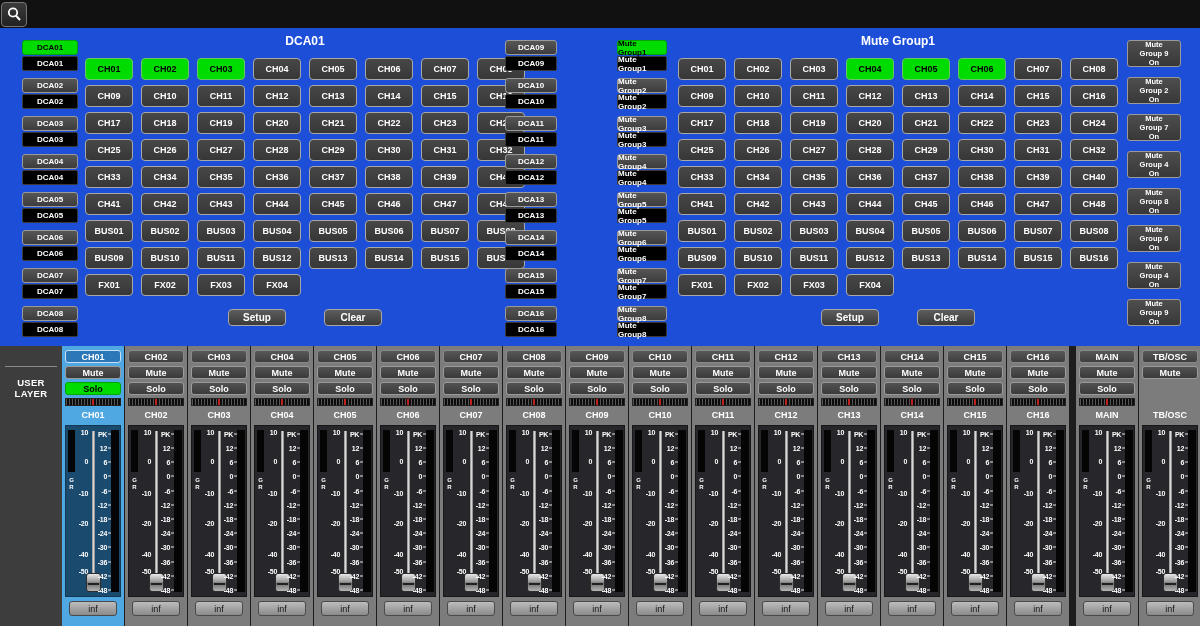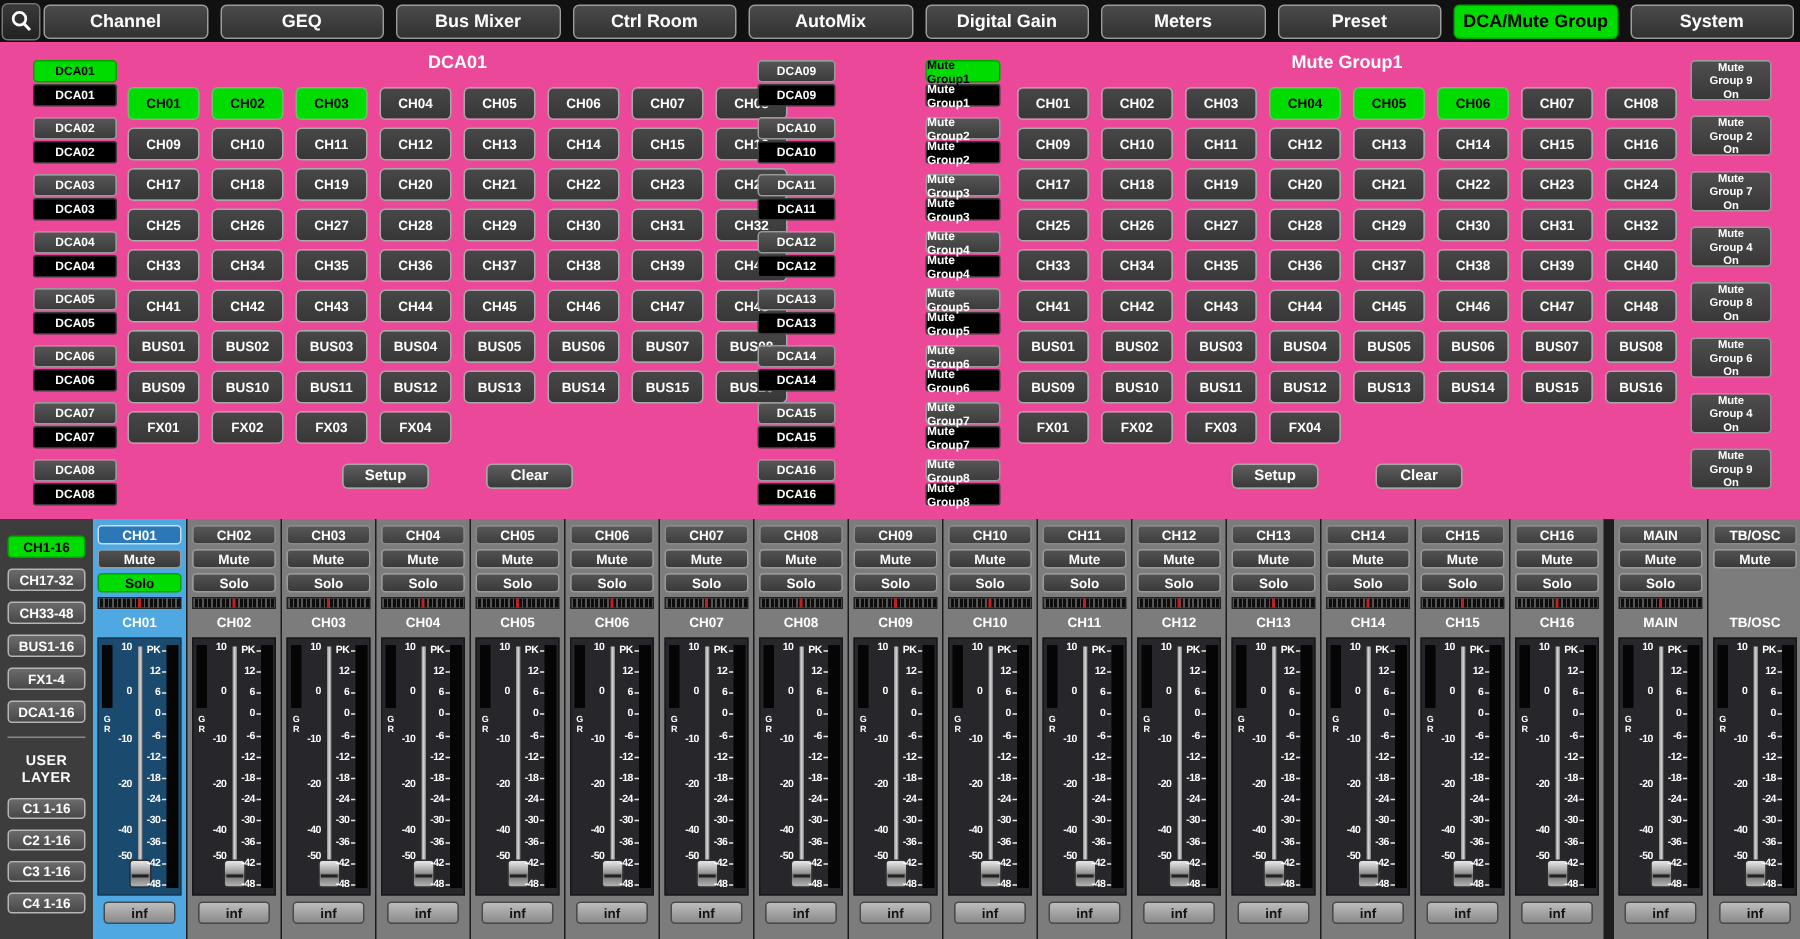--- a/index.html
+++ b/index.html
@@ -9,21 +9,21 @@
   
   .topbar{position:absolute;left:0;top:0;width:1200px;height:28px;background:#111;display:flex;align-items:center;}
   .searchbtn{width:26px;height:25px;margin:1px 2px 1px 1px;background:linear-gradient(#3a3a3a,#222);
     border:1px solid #777;border-radius:4px;display:flex;align-items:center;justify-content:center;flex:none;}
   .tabs{display:flex;flex:1;gap:8px;padding-right:4px;}
   .tab{flex:1;height:23px;background:linear-gradient(#4a4a4a,#323232);border:1px solid #9c9c9c;border-radius:4px;
     color:#fff;font-size:12px;font-weight:bold;display:flex;align-items:center;justify-content:center;cursor:default;}
   .tab.active{background:#00db00;color:#000;border-color:#00a500;}
 
   
-  .upper{position:absolute;left:0;top:28px;width:1200px;height:318px;background:#ec4899;}
+  .upper{position:absolute;left:0;top:28px;width:1200px;height:318px;background:#1d4ed8;}
   .selcol{position:absolute;top:12px;}
   .selpair{margin-bottom:7px;}
   .selbtn{height:15px;background:linear-gradient(#565656,#3c3c3c);border:1px solid #9a9a9a;border-radius:3px;
     color:#fff;font-size:8px;font-weight:bold;display:flex;align-items:center;justify-content:center;}
   .selbtn.on{background:#00db00;color:#000;border-color:#00a500;}
   .sellabel{height:15px;margin-top:1px;background:#000;border:1px solid #3a3a3a;border-radius:2px;
     color:#fff;font-size:8px;font-weight:bold;display:flex;align-items:center;justify-content:center;}
 
   .panel{position:absolute;top:6px;width:440px;}
   .ptitle{height:18px;color:#fff;font-size:12px;font-weight:bold;text-align:center;margin-bottom:6px;}
@@ -76,46 +76,34 @@
   .ftrack{position:absolute;left:50%;top:4px;bottom:6px;width:3px;margin-left:-1.5px;background:linear-gradient(90deg,#888,#d8d8d8,#777);}
   .fknob{position:absolute;left:50%;bottom:3px;width:15px;height:19px;margin-left:-7.5px;border:1px solid #2e2e2e;border-radius:3px;
     background:linear-gradient(#e8e8e8,#9a9a9a 45%,#6f6f6f 55%,#b5b5b5);}
   .fknob:after{content:"";position:absolute;left:1px;right:1px;top:9px;height:2px;background:#222;}
   .metercol{width:13px;position:relative;flex:none;}
   .mlabel{position:absolute;right:0;transform:translateY(-50%);display:flex;align-items:center;color:#fff;font-size:7px;font-weight:bold;letter-spacing:-.3px;white-space:nowrap;}
   .mlabel .tick{width:3px;height:1px;background:#e8e8e8;margin-left:1px;}
   .barcol{width:8px;position:relative;flex:none;}
   .meterbar{position:absolute;left:0;top:3px;bottom:3px;width:8px;background:#050505;}
   .svalue{height:15px;margin:4px 4px 0 4px;background:linear-gradient(#bdbdbd,#8a8a8a);border:1px solid #4a4a4a;border-radius:3px;
-    color:#141414;font-size:9px;font-weight:bold;display:flex;align-items:center;justify-content:center;flex:none;}
+    color:#141414;font-size:9px;font-weight:normal;display:flex;align-items:center;justify-content:center;flex:none;}
 </style>
 </head>
 <body>
 
 <div class="screen">
 
   <header class="topbar">
     <div class="searchbtn">
       <svg width="16" height="16" viewBox="0 0 16 16">
         <circle cx="7" cy="6.5" r="4.2" fill="none" stroke="#fff" stroke-width="1.8"></circle>
         <line x1="10" y1="9.8" x2="14" y2="14" stroke="#fff" stroke-width="2"></line>
       </svg>
     </div>
-    <nav class="tabs" id="tabs">
-        <div class="tab">Channel</div>
-        <div class="tab">GEQ</div>
-        <div class="tab">Bus Mixer</div>
-        <div class="tab">Ctrl Room</div>
-        <div class="tab">AutoMix</div>
-        <div class="tab">Digital Gain</div>
-        <div class="tab">Meters</div>
-        <div class="tab">Preset</div>
-        <div class="tab active">DCA/Mute Group</div>
-        <div class="tab">System</div>
-      </nav>
   </header>
 
   <section class="upper">
     <div class="selcol" id="dcaCol1" style="left:22px;width:56px;">
         <div class="selpair">
           <div class="selbtn on">DCA01</div>
           <div class="sellabel">DCA01</div>
         </div>
         <div class="selpair">
           <div class="selbtn">DCA02</div>
@@ -403,36 +391,22 @@
         </button>
         <button class="onbtn">
           <span>Mute Group 9</span>
           <span>On</span>
         </button>
       </div>
   </section>
 
   <section class="lower">
     <aside class="sidebar">
-      <div id="layerBtns">
-          <div class="laybtn on">CH1-16</div>
-          <div class="laybtn">CH17-32</div>
-          <div class="laybtn">CH33-48</div>
-          <div class="laybtn">BUS1-16</div>
-          <div class="laybtn">FX1-4</div>
-          <div class="laybtn">DCA1-16</div>
-        </div>
       <div class="sdivider"></div>
       <div class="ultitle">USER LAYER</div>
-      <div id="userBtns">
-          <div class="ubtn">C1 1-16</div>
-          <div class="ubtn">C2 1-16</div>
-          <div class="ubtn">C3 1-16</div>
-          <div class="ubtn">C4 1-16</div>
-        </div>
     </aside>
     <div class="striprow" id="strips">
         <div class="strip sel">
           <div class="sname">CH01</div>
           <div class="sbtn">Mute</div>
           <div class="sbtn on">Solo</div>
           <div class="pan">
             <div class="ctick"></div>
           </div>
           <div class="slabel">CH01</div>

